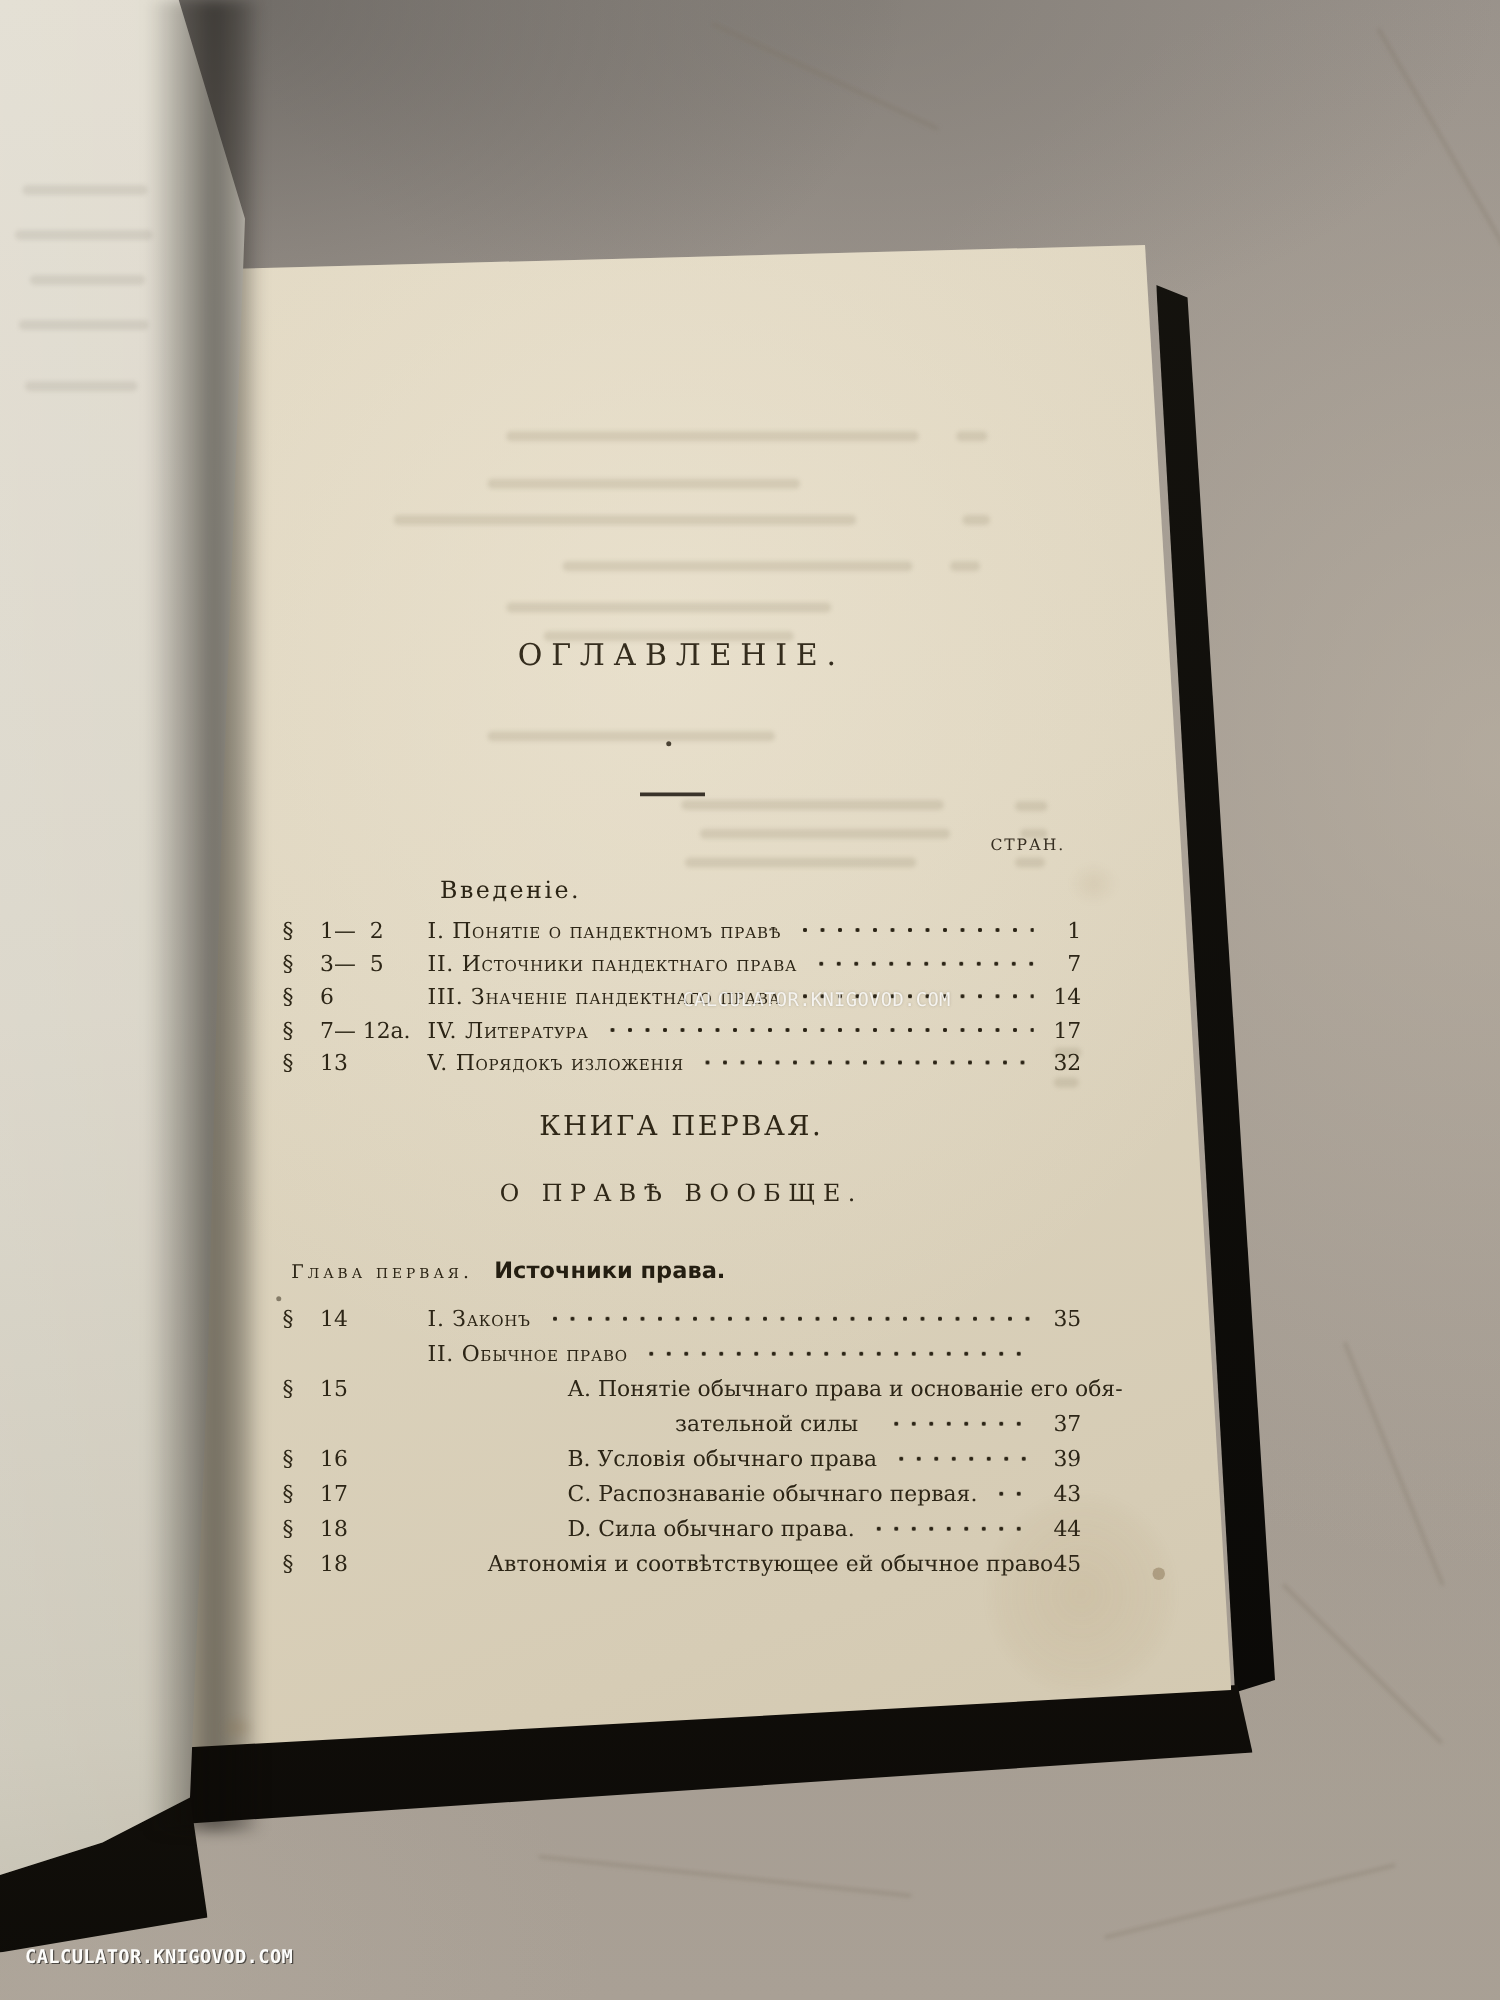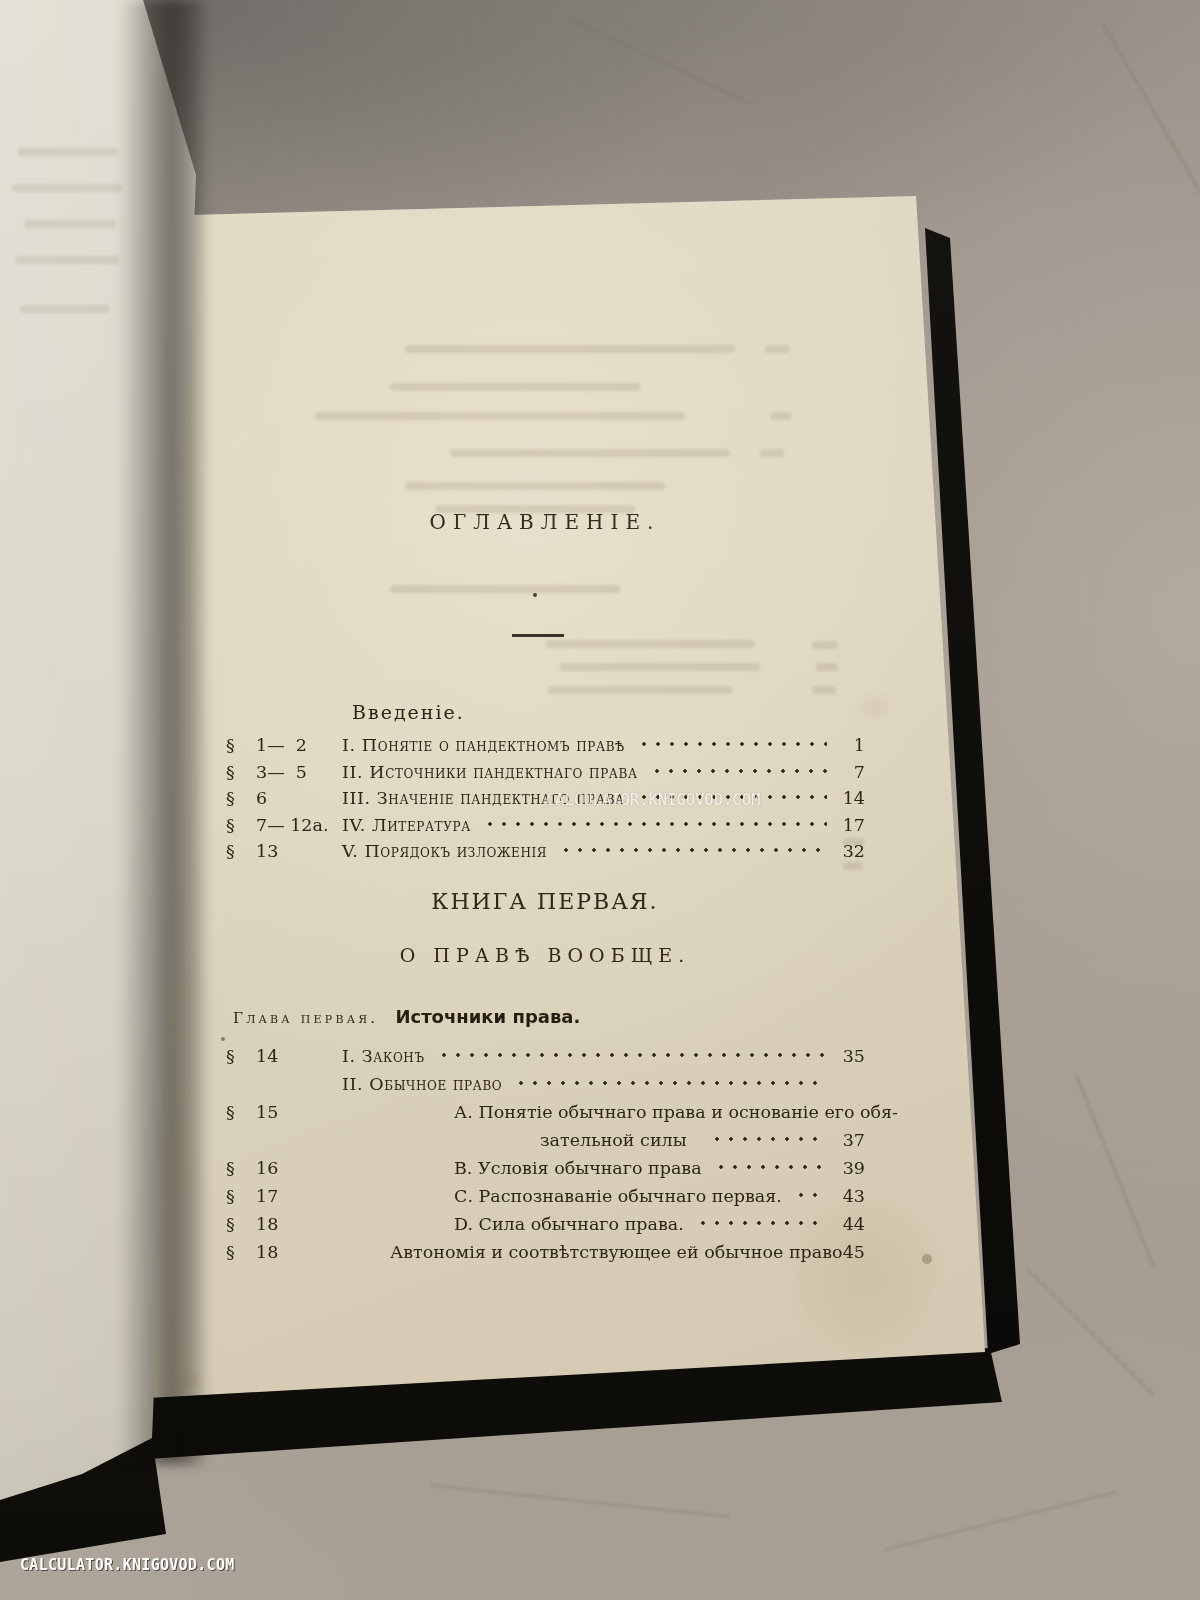--- a/index.html
+++ b/index.html
@@ -58,21 +58,21 @@
       linear-gradient(to bottom, rgba(112,98,72,.24), rgba(112,98,72,0) 34px),
       linear-gradient(to top, rgba(96,82,58,.36), rgba(96,82,58,0) 44px),
       linear-gradient(160deg,#e3dac5,#ddd4be 45%,#d6ccb5 75%,#cfc5ad);
   }
   .content{left:0;top:0;width:1200px;height:1600px;z-index:10;color:#2e2718;}
   .ghost{position:absolute;height:8px;border-radius:4px;background:rgba(118,104,80,.17);filter:blur(1.8px);}
   .ghost.curlside{background:rgba(108,100,86,.13);}
   .stain{position:absolute;border-radius:50%;}
 
   .t-title{left:225px;top:510px;width:640px;text-align:center;position:absolute;
-    font-size:20px;letter-spacing:7px;color:#342c1d;}
+    font-size:24px;letter-spacing:7px;color:#342c1d;}
   .orn-dot{left:533px;top:593px;width:4px;height:4px;border-radius:50%;background:#4a4234;position:absolute;}
   .orn-rule{left:512px;top:634px;width:52px;height:3px;background:#3a332a;position:absolute;}
   .col-header{left:225px;top:668px;width:627px;text-align:right;position:absolute;
     font-size:12.5px;letter-spacing:1.5px;font-variant:small-caps;color:#352d20;}
   .intro-heading{left:352px;top:701px;position:absolute;font-size:19px;letter-spacing:2px;color:#2b2415;}
   .book-heading{left:225px;top:889px;width:640px;text-align:center;position:absolute;
     font-size:22px;letter-spacing:2px;color:#2f2717;}
   .book-sub{left:225px;top:944px;width:640px;text-align:center;position:absolute;
     font-size:19px;letter-spacing:6px;color:#2f2717;}
   .chapter-line{left:233px;top:1006px;position:absolute;white-space:nowrap;text-align:right;}
@@ -151,20 +151,21 @@
         <div class="stain" style="left: 790px; top: 1195px; width: 150px; height: 160px; background: radial-gradient(rgba(158, 128, 80, 0.13), rgba(158, 128, 80, 0.05) 60%, rgba(158, 128, 80, 0) 75%); filter: blur(3px);"></div>
         <div class="stain" style="left: 922px; top: 1254px; width: 10px; height: 10px; background: rgba(112, 90, 54, 0.38); filter: blur(0.5px);"></div>
         <div class="stain" style="left: 176px; top: 1372px; width: 28px; height: 20px; background: radial-gradient(rgba(140, 112, 70, 0.22), rgba(140, 112, 70, 0) 70%); filter: blur(2px);"></div>
         <div class="stain" style="left: 221px; top: 1037px; width: 4px; height: 4px; background: rgba(62, 52, 36, 0.55);"></div>
         <div class="stain" style="left: 855px; top: 690px; width: 40px; height: 34px; background: radial-gradient(rgba(150, 122, 78, 0.1), rgba(150, 122, 78, 0) 70%); filter: blur(2px);"></div>
       </div>
 
     <div class="t-title">ОГЛАВЛЕНІЕ.</div>
     <div class="orn-dot"></div>
     <div class="orn-rule"></div>
+    <div class="col-header">СТРАН.</div>
     <div class="intro-heading">Введеніе.</div>
 
     <div id="intro-rows" class="rows rows-intro">
         <div class="row sc">
           <span class="c-mark">§</span>
           <span class="c-range">1—  2</span>
           <span class="c-body">
             <span class="c-title">I. Понятіе о пандектномъ правѣ</span>
             <span class="leader"></span>
           </span>

